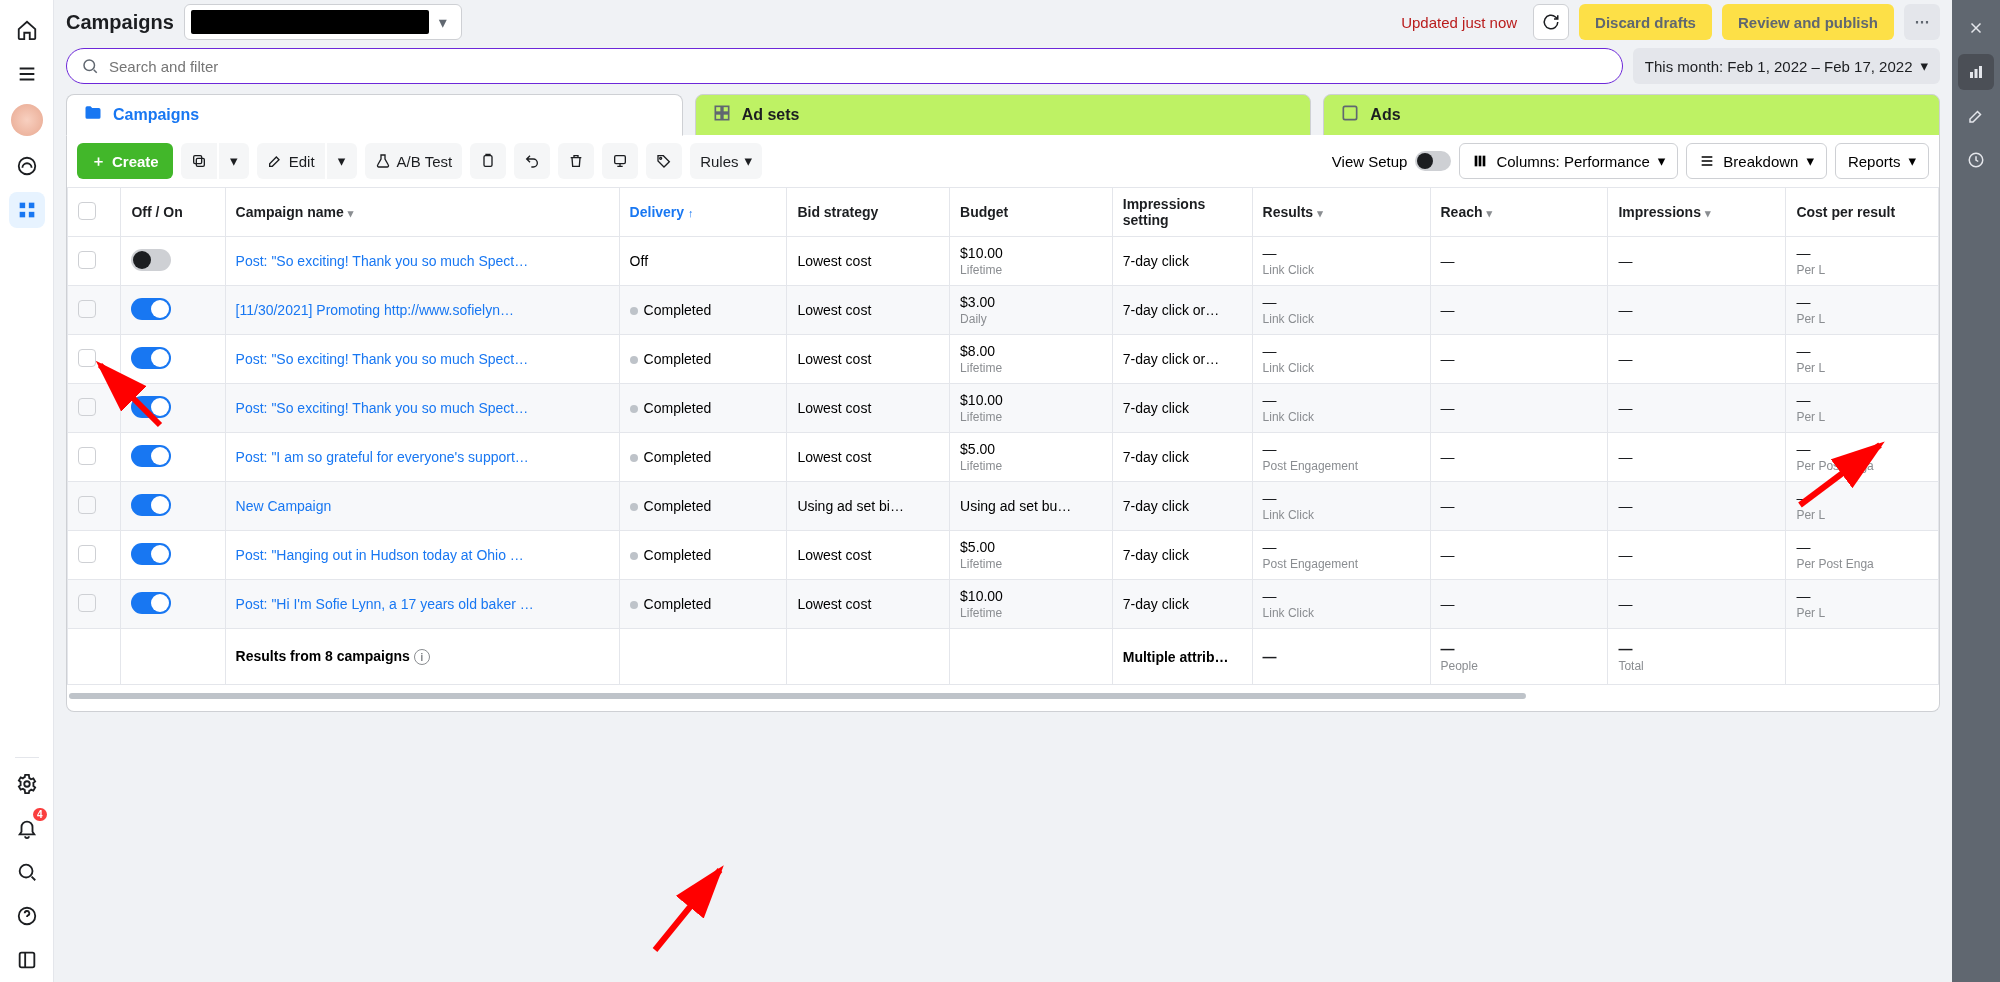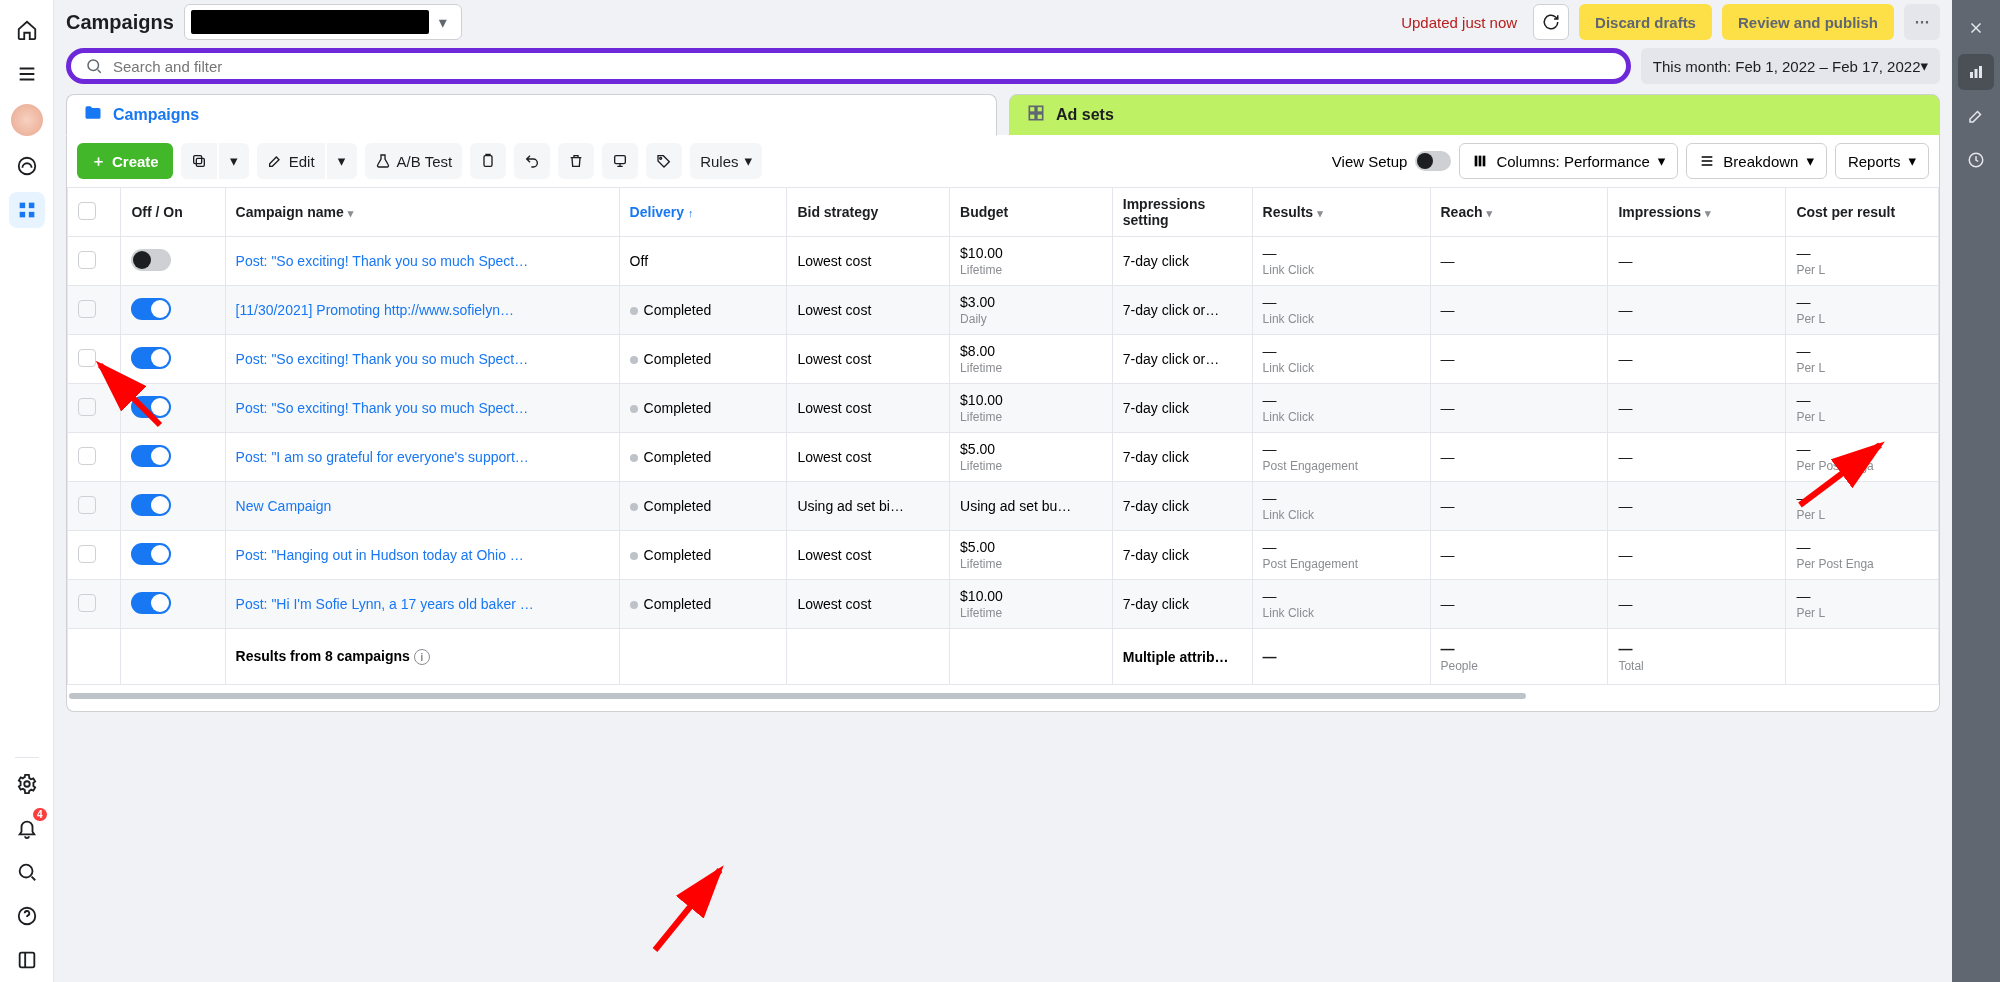--- a/index.html
+++ b/index.html
@@ -25,23 +25,23 @@
 .account-pill { display: flex; align-items: center; background: #fff; border: 1px solid #ced0d4; border-radius: 6px; height: 36px; padding: 0 4px 0 6px; }
 .account-pill .redact { width: 238px; height: 24px; background: #000; border-radius: 2px; }
 .account-pill .chev { width: 28px; display: flex; justify-content: center; color: #606770; }
 .topbar .flex { flex: 1; }
 .topbar .status { font-size: 15px; color: #b91c1c; margin-right: 6px; }
 .icon-btn { width: 36px; height: 36px; background: #fff; border: 1px solid #ced0d4; border-radius: 6px; display: flex; align-items: center; justify-content: center; cursor: pointer; color: #1c1e21; }
 .grey-btn { height: 36px; padding: 0 16px; background: #fde047; border-radius: 6px; display: flex; align-items: center; font-size: 15px; font-weight: 600; color: #606770; cursor: pointer; }
 .topbar .more { width: 36px; background: #e4e6eb; }
 
 .filterbar { height: 44px; display: flex; align-items: center; padding: 0 12px; gap: 10px; }
-.search-wrap { flex: 1; height: 36px; background: #fff; border: 5px solid #6d28d9; border-radius: 18px; display: flex; align-items: center; padding: 0 14px; gap: 10px; color: #606770; }
+.search-wrap { flex: 1; height: 36px; background: #fff; border: 1px solid #6d28d9; border-radius: 18px; display: flex; align-items: center; padding: 0 14px; gap: 10px; color: #606770; }
 .search-wrap input { border: none; outline: none; flex: 1; font-size: 15px; color: #1c1e21; background: transparent; }
-.date-pill { height: 36px; background: #e4e6eb; border-radius: 6px; display: flex; align-items: center; padding: 0 12px; font-size: 15px; color: #1c1e21; cursor: pointer; }
+.date-pill { height: 36px; background: #e4e6eb; border-radius: 6px; display: flex; align-items: center; padding: 0 12px; gap: 8px; font-size: 15px; color: #1c1e21; cursor: pointer; }
 
 .tabs { display: flex; padding: 0 12px; gap: 12px; margin-top: 6px; }
 .tab { flex: 1; height: 42px; background: #bef264; border: 1px solid #ced0d4; border-bottom: 1px solid #ced0d4; border-radius: 8px 8px 0 0; display: flex; align-items: center; padding: 0 16px; gap: 10px; font-size: 16px; font-weight: 700; color: #1c1e21; cursor: pointer; }
 .tab.active { background: #fff; color: #1877f2; border-bottom: 1px solid #fff; position: relative; z-index: 2; }
 .tab .tab-icn { color: #1877f2; }
 .tab:not(.active) .tab-icn { color: #606770; }
 
 .panel { margin: 0 12px; background: #fff; border: 1px solid #ced0d4; border-top: none; border-radius: 0 0 8px 8px; position: relative; top: -1px; }
 
 .toolbar { height: 52px; display: flex; align-items: center; padding: 0 10px; gap: 8px; border-bottom: none; }
@@ -226,20 +226,26 @@
       <span>Campaigns</span>
     </div>
     <div class="tab">
       <span class="tab-icn"><svg width="20" height="20" viewBox="0 0 24 24" fill="none" stroke="currentColor" stroke-width="2">
             <rect x="4" y="4" width="7" height="7"></rect>
             <rect x="13" y="4" width="7" height="7"></rect>
             <rect x="4" y="13" width="7" height="7"></rect>
             <rect x="13" y="13" width="7" height="7"></rect>
           </svg></span>
       <span>Ad sets</span>
+    </div>
+    <div class="tab">
+      <span class="tab-icn"><svg width="20" height="20" viewBox="0 0 24 24" fill="none" stroke="currentColor" stroke-width="2">
+            <rect x="4" y="4" width="16" height="16" rx="2"></rect>
+          </svg></span>
+      <span>Ads</span>
     </div>
   </div>
 
   <div class="panel">
     <div class="toolbar">
       <div class="btn-create">
           <span>＋</span>
           <span>Create</span>
         </div>
       <div class="tb-group">

